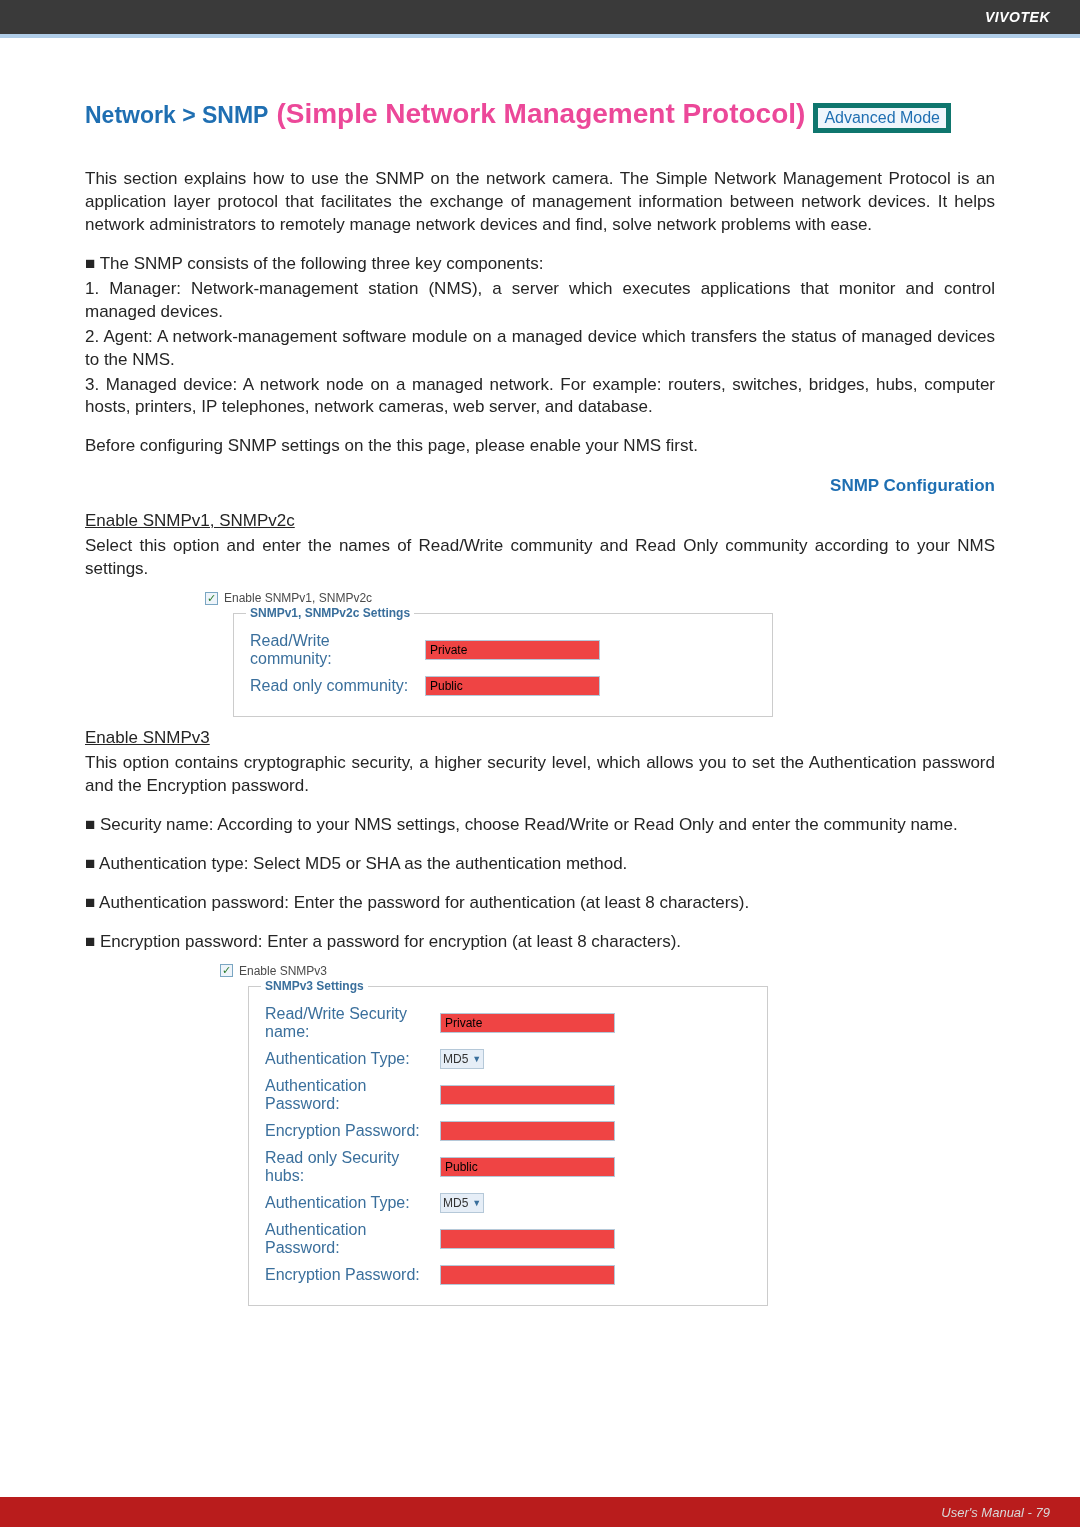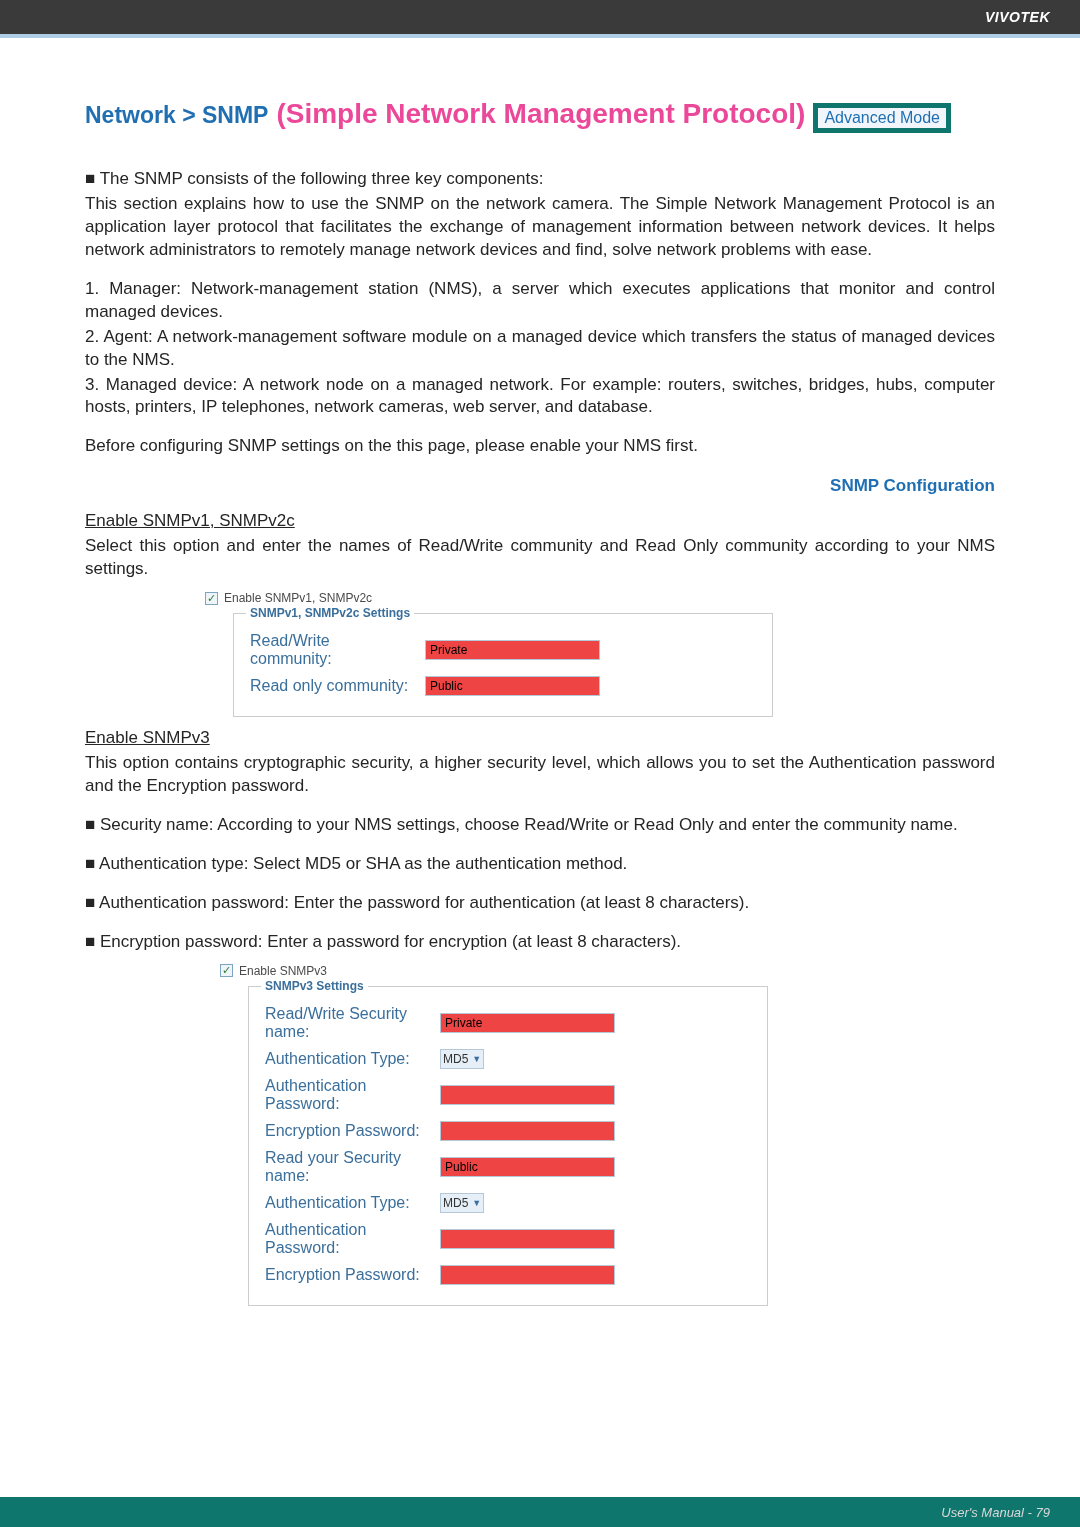--- a/index.html
+++ b/index.html
@@ -141,21 +141,21 @@
   }
   .sel-arrow {
     color: #3a6f9c;
     font-size: 9px;
   }
   .footer {
     position: absolute;
     bottom: 0;
     width: 1080px;
     height: 30px;
-    background: #0f766e;
+    background: #b91c1c;
     display: flex;
     align-items: center;
     justify-content: flex-end;
     padding-right: 30px;
   }
   .footer-text {
     color: #d8d8d8;
     font-style: italic;
     font-size: 13px;
   }
@@ -169,23 +169,23 @@
 <div class="divider"></div>
 
 <div class="content">
 
   <div class="title-line">
     <span class="title-main">Network &gt; SNMP</span>
     <span class="title-sub">(Simple Network Management Protocol)</span>
     <span class="mode-badge">Advanced Mode</span>
   </div>
 
+  <p class="body-text para">This section explains how to use the SNMP on the network camera. The Simple Network Management Protocol is an application layer protocol that facilitates the exchange of management information between network devices. It helps network administrators to remotely manage network devices and find, solve network problems with ease.</p>
+
   <p class="body-text list-item">■ The SNMP consists of the following three key components:</p>
-
-  <p class="body-text para">This section explains how to use the SNMP on the network camera. The Simple Network Management Protocol is an application layer protocol that facilitates the exchange of management information between network devices. It helps network administrators to remotely manage network devices and find, solve network problems with ease.</p>
   <p class="body-text list-item" style="padding-left:0; text-align:justify;">1. Manager: Network-management station (NMS), a server which executes applications that monitor and control managed devices.</p>
   <p class="body-text list-item" style="text-align:justify;">2. Agent: A network-management software module on a managed device which transfers the status of managed devices to the NMS.</p>
   <p class="body-text para" style="text-align:justify;">3. Managed device: A network node on a managed network. For example: routers, switches, bridges, hubs, computer hosts, printers, IP telephones, network cameras, web server, and database.</p>
 
   <p class="body-text para">Before configuring SNMP settings on the this page, please enable your NMS first.</p>
 
   <div class="section-heading">SNMP Configuration</div>
 
   <p class="body-text underline" style="margin-bottom:2px;">Enable SNMPv1, SNMPv2c</p>
   <p class="body-text" style="text-align:justify; margin-bottom:8px;">Select this option and enter the names of Read/Write community and Read Only community according to your NMS settings.</p>
@@ -238,21 +238,21 @@
       <div class="form-row">
         <span class="form-label">Authentication Password:</span>
         <input class="form-input" style="">
       </div>
       <div class="form-row">
         <span class="form-label">Encryption Password:</span>
         <input class="form-input" style="">
       </div>
 
       <div class="form-row">
-        <span class="form-label">Read your Security name:</span>
+        <span class="form-label">Read only Security hubs:</span>
         <input class="form-input" value="Public" style="">
       </div>
       <div class="form-row">
         <span class="form-label">Authentication Type:</span>
         <span class="form-select">
           <span>MD5</span>
           <span class="sel-arrow">▼</span>
         </span>
       </div>
       <div class="form-row">

